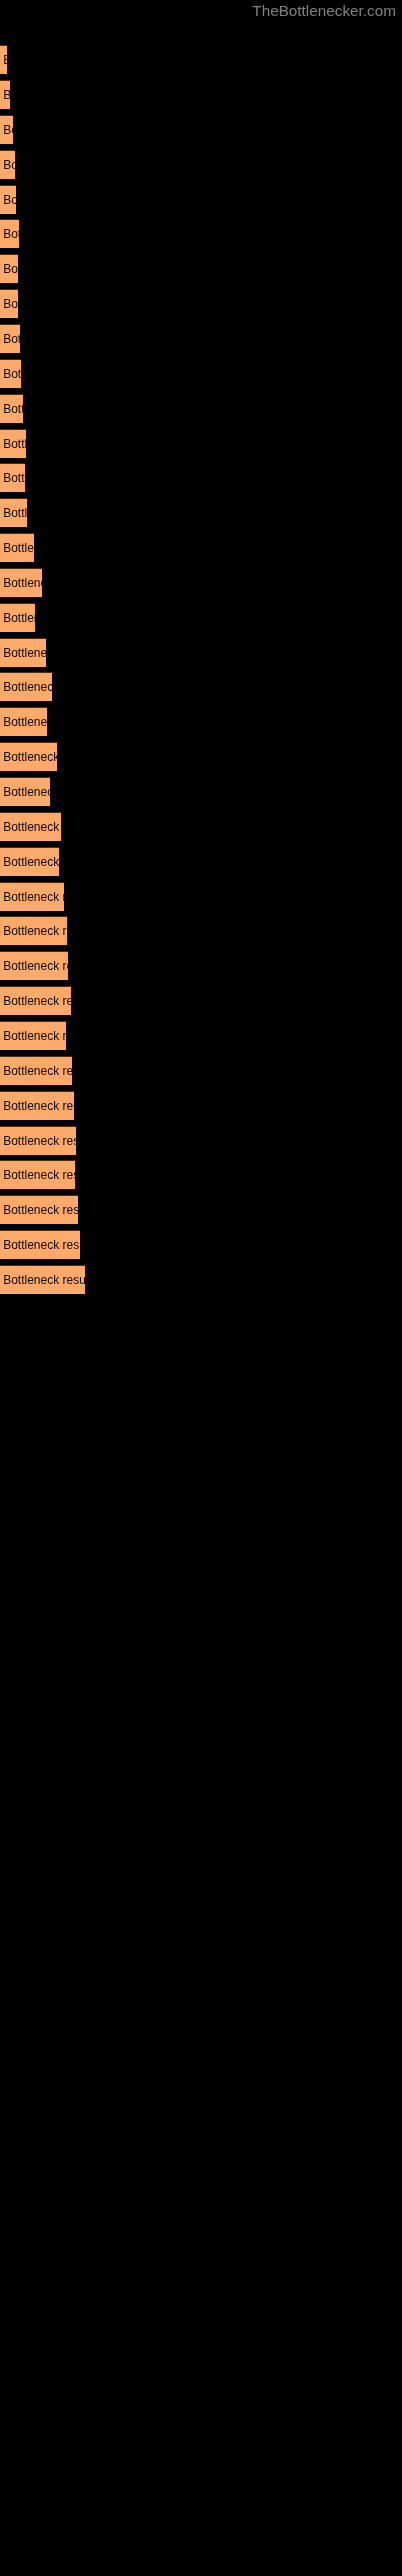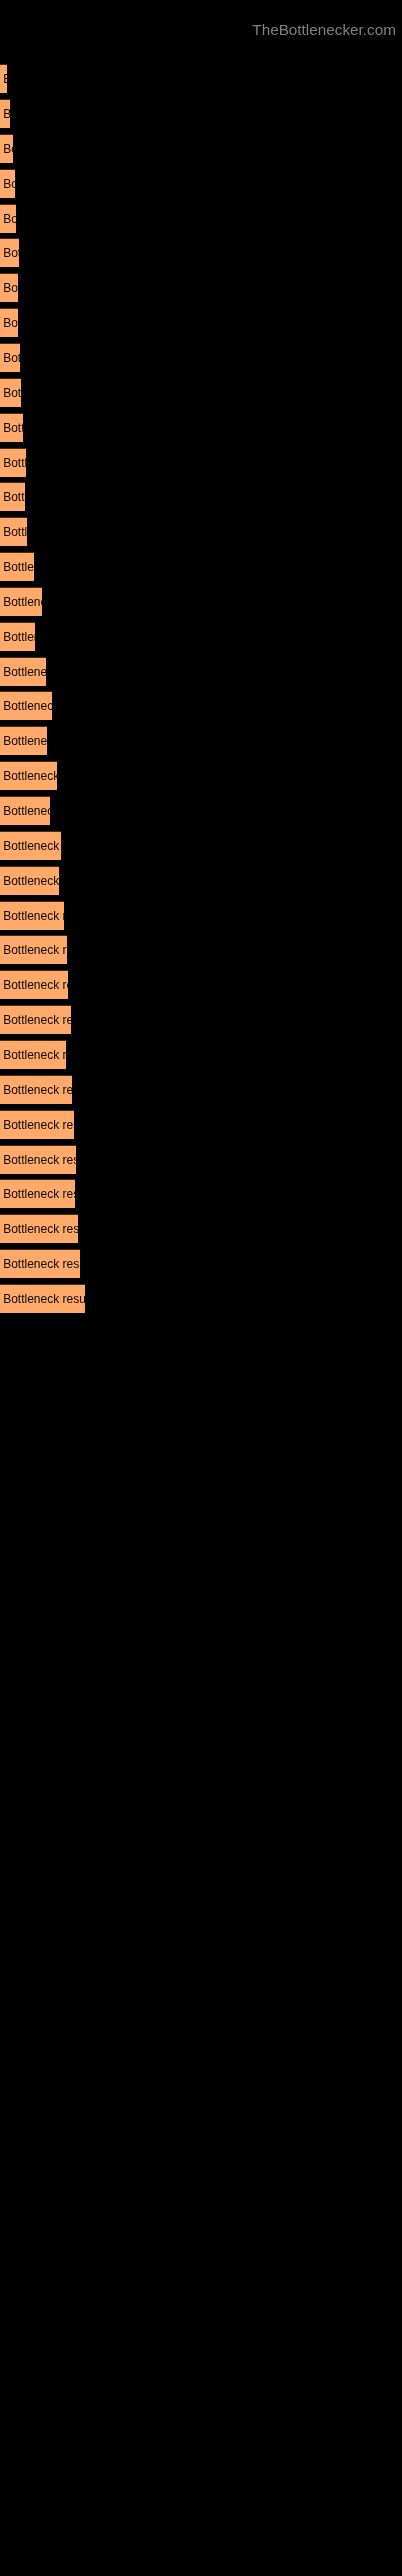--- a/index.html
+++ b/index.html
@@ -12,21 +12,20 @@
     height: 2576px;
     position: relative;
     font-family: "Liberation Sans", sans-serif;
     overflow: hidden;
   }
   #chart-root {
     position: relative;
     width: 403px;
     height: 2239px;
     background: #000000;
-    margin-top: 19px;
   }
   #watermark {
     position: absolute;
     top: 0;
     left: 0;
     width: 396px;
     text-align: right;
     font-size: 15.3px;
     line-height: 21px;
     color: #808080;

